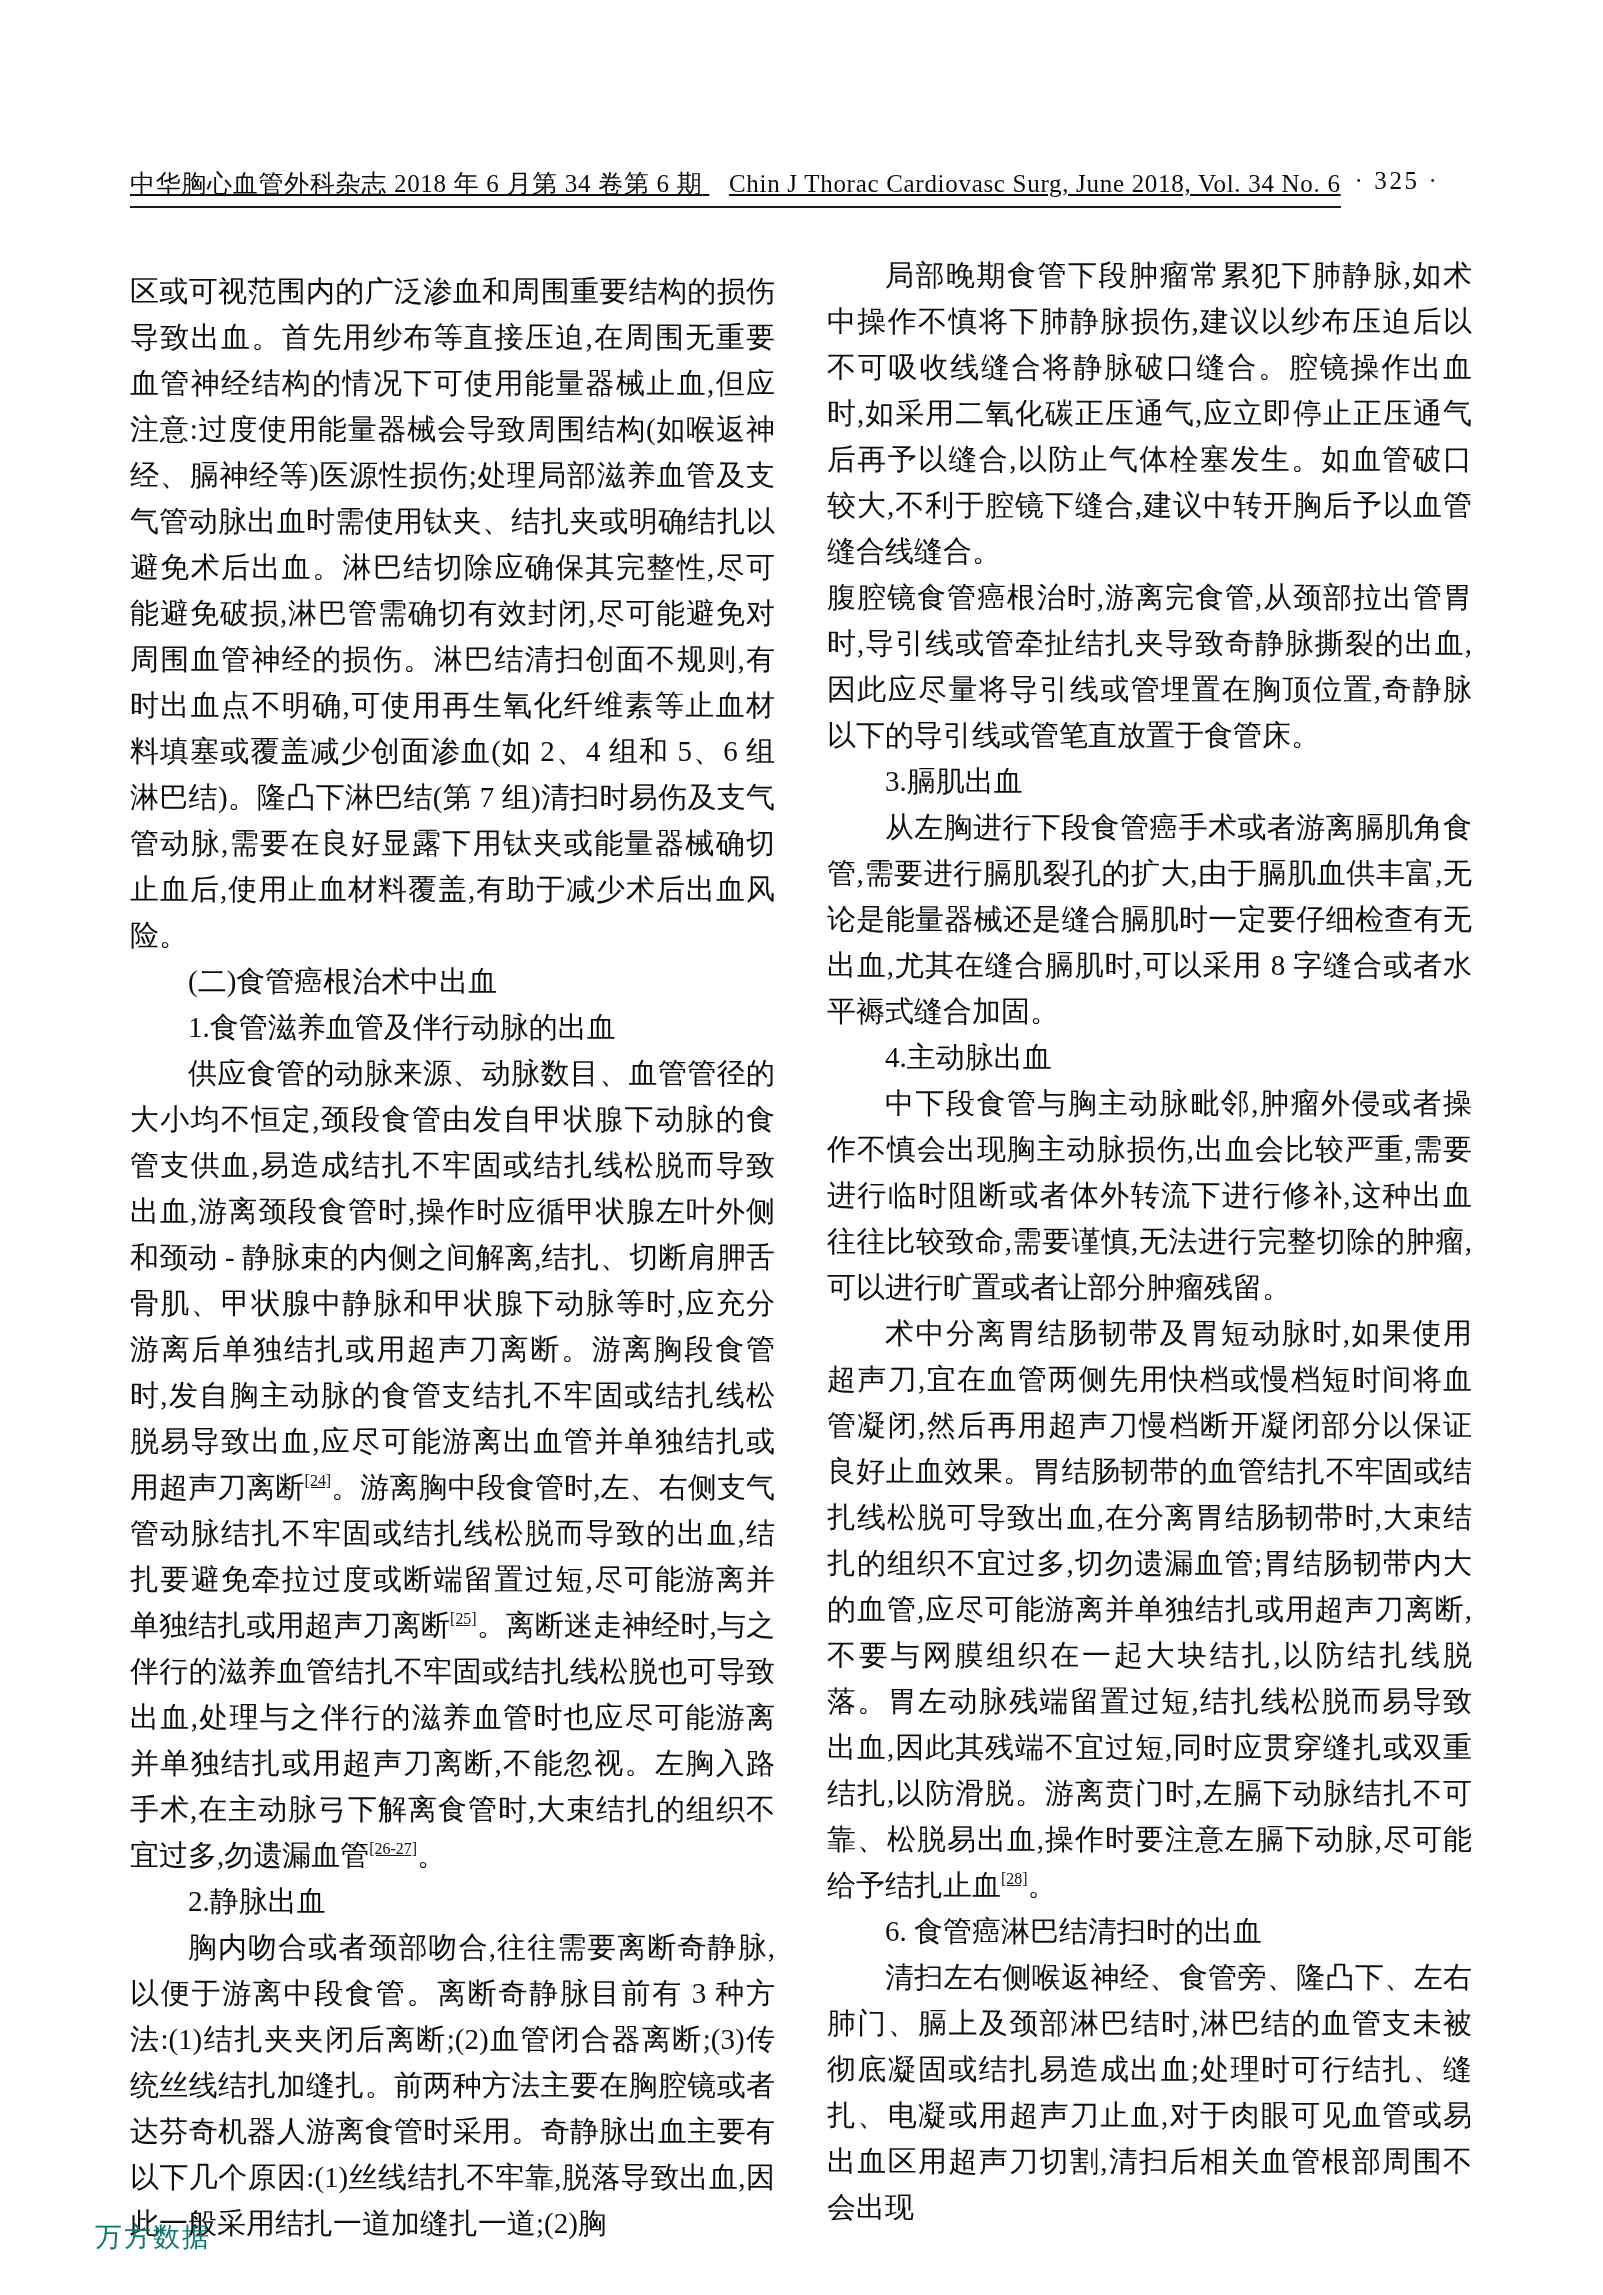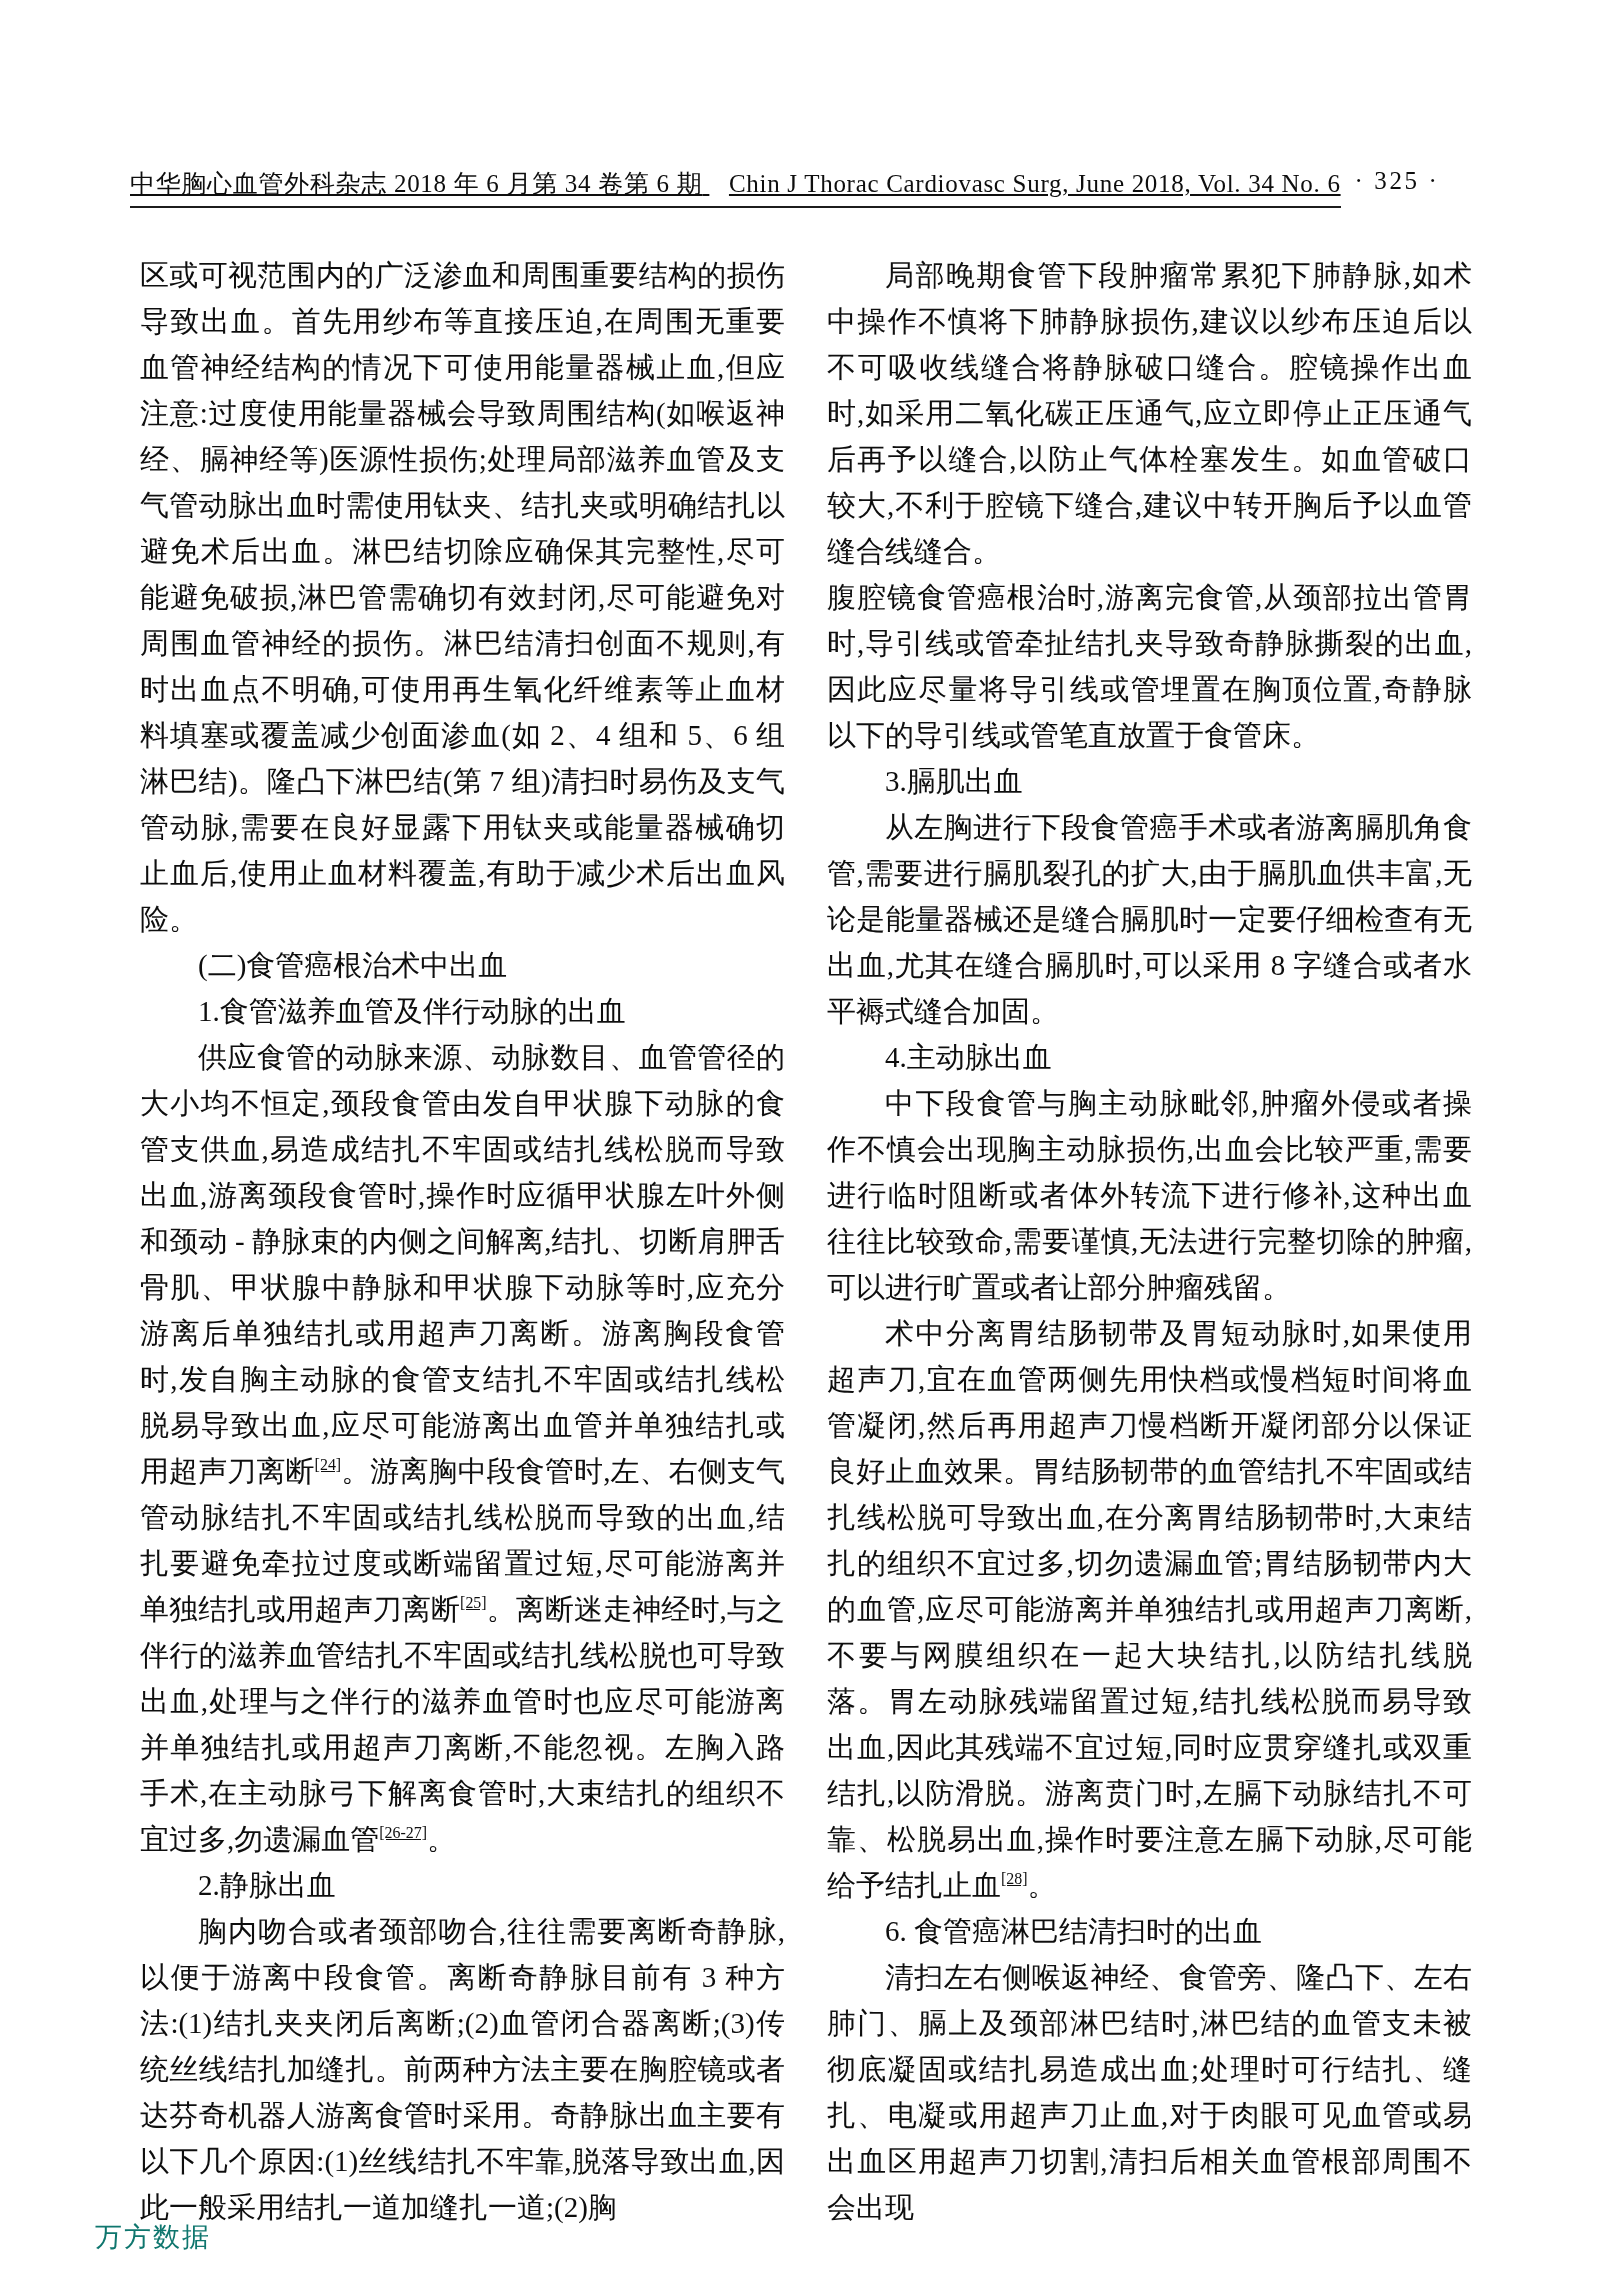--- a/index.html
+++ b/index.html
@@ -38,21 +38,21 @@
   }
   .col {
     position: absolute;
     top: 252px;
     width: 645px;
     font-size: 29px;
     line-height: 46px;
     text-align: justify;
     letter-spacing: 0;
   }
-  .col-left  { left: 140px;  }
+  .col-left  { left: 130px; margin-top: 16px;  }
   .col-right { left: 827px; }
   p.para { margin: 0; padding: 0; }
   p.indent { text-indent: 2em; }
   sup.ref {
     font-size: 0.55em;
     line-height: 0;
     vertical-align: super;
     letter-spacing: 0;
     text-decoration: underline;
   }

